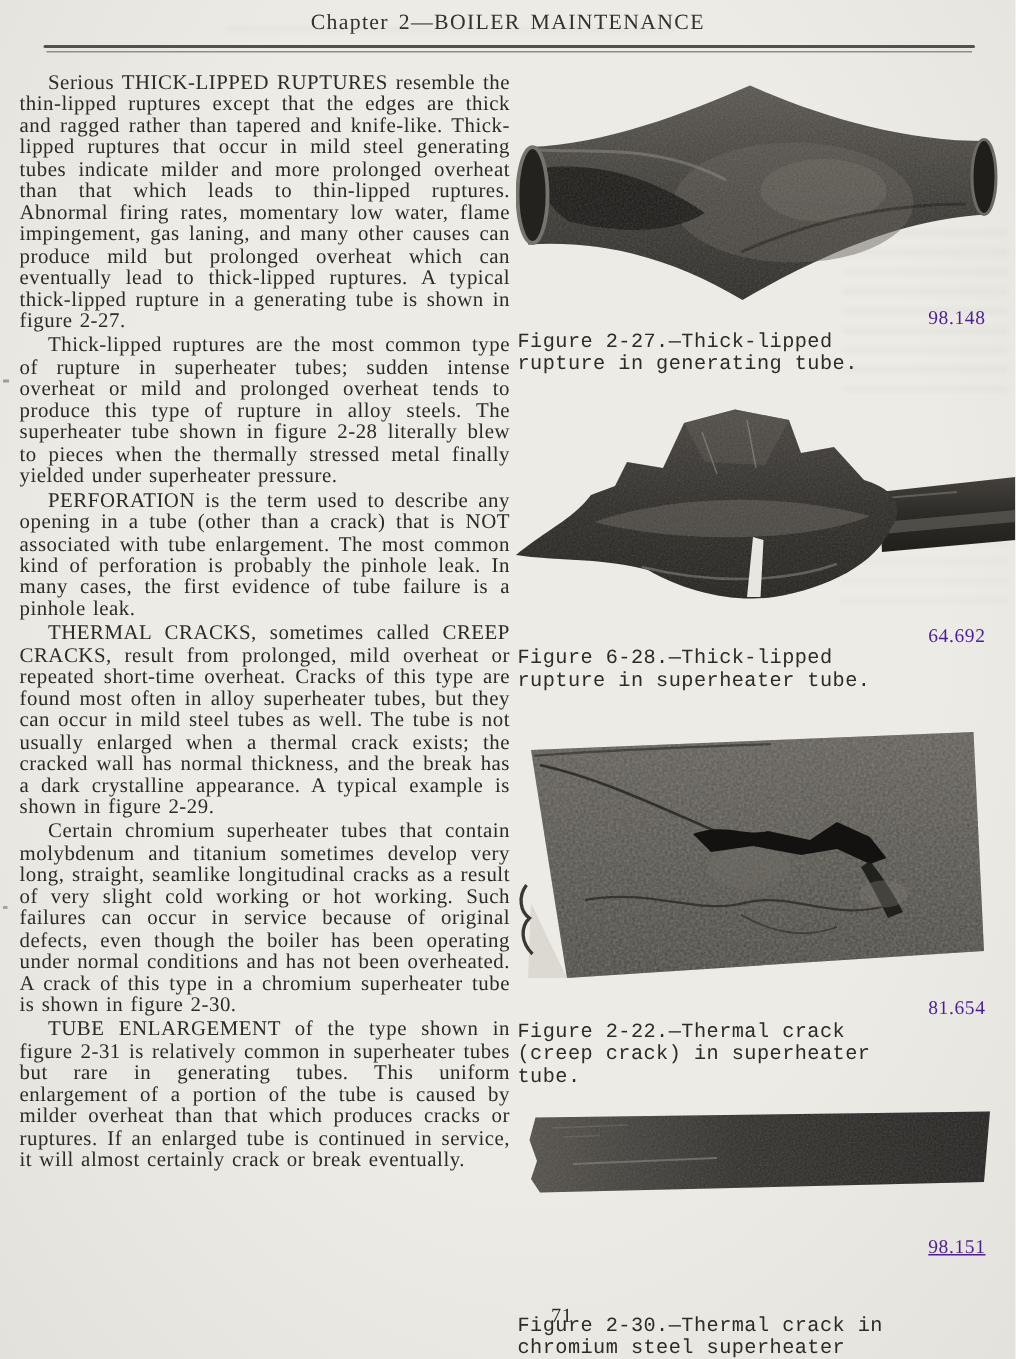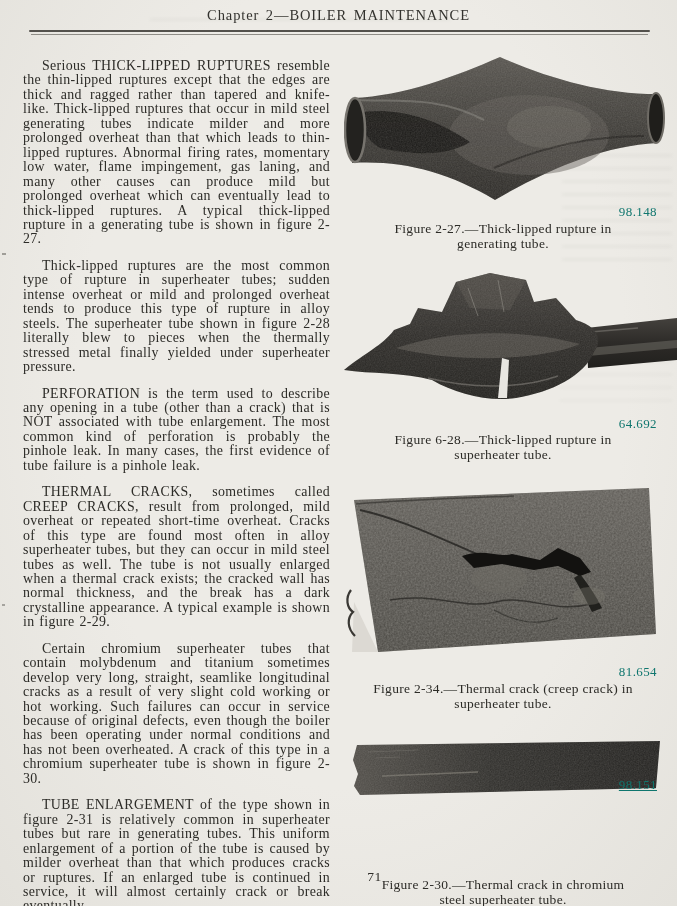--- a/index.html
+++ b/index.html
@@ -12,35 +12,35 @@
   }
   .page-header{
     position:absolute;top:7px;left:0;width:100%;
     text-align:center;font-size:14.5px;font-weight:normal;
     letter-spacing:0.9px;word-spacing:2px;color:#33322e;
   }
   .rule1{position:absolute;left:29px;right:27px;top:30px;height:2px;background:#53514c;border-radius:1px;}
   .rule2{position:absolute;left:31px;right:29px;top:34px;height:1px;background:#8f8d87;}
   .body-col{position:absolute;left:11px;top:47px;width:331px;}
   .body-col p{
-    margin:12px;text-indent:19px;text-align:justify;
+    margin:2px;text-indent:19px;text-align:justify;
     font-size:13.9px;line-height:14.45px;
     letter-spacing:0.35px;word-spacing:1px;color:#2c2b27;
   }
   .photo{position:absolute;}
   .photo svg{display:block;width:100%;height:100%;}
   .fig-ref{
     position:absolute;left:345px;width:316px;
     text-align:right;padding-right:4px;box-sizing:border-box;
-    font-size:13px;letter-spacing:0.4px;color:#0f766e;
+    font-size:13px;letter-spacing:0.4px;color:#4c1d95;
   }
   .fig-caption{
     position:absolute;left:345px;width:316px;
-    text-align:center;font-size:13.5px;line-height:15px;
-    letter-spacing:0.3px;color:#2c2b27;
+    text-align:left;font-size:13.5px;line-height:15px;
+    letter-spacing:0.3px;color:#2c2b27;font-family:Liberation Mono, monospace;
   }
   .fig-caption .inner{display:inline-block;max-width:262px;}
   .page-number{
     position:absolute;top:869px;left:0;width:100%;
     text-align:center;font-size:13.5px;color:#2e2d29;letter-spacing:0.5px;padding-left:36px;
   }
   .bleed{
     position:absolute;filter:blur(1.6px);
     background:repeating-linear-gradient(180deg,transparent 0 4px,#8c9486 4px 7px,transparent 7px 13px);
   }
@@ -164,21 +164,21 @@
       <ellipse cx="155" cy="95" rx="28" ry="14" fill="#716e66" opacity="0.4"></ellipse>
       <ellipse cx="245" cy="112" rx="16" ry="9" fill="#7b786f" opacity="0.4"></ellipse>
       <path d="M 12 20 C 60 16 120 14 170 12" stroke="#2b2a26" stroke-width="1.5" fill="none" opacity="0.6"></path>
     </g>
     <path d="M 10 118 L 34 168 L 8 168 Z" fill="#dcd9d3"></path>
     <path d="M 7 106 C 1 114 3 124 9 128 C 3 134 3 144 11 152" stroke="#3a3834" stroke-width="2.2" fill="none"></path>
   </svg>
 </div>
 <div class="fig-ref" style="top:664px;">81.654</div>
 <div class="fig-caption" style="top:681px;">
-  <span class="inner">Figure 2-34.—Thermal crack (creep crack) in superheater tube.</span>
+  <span class="inner">Figure 2-22.—Thermal crack (creep crack) in superheater tube.</span>
 </div>
 
 <div class="photo" style="left:348px;top:738px;width:316px;height:64px;">
   <svg viewBox="0 0 316 64" xmlns="http://www.w3.org/2000/svg">
     <defs>
       <linearGradient id="lg30" x1="0" y1="0" x2="1" y2="0">
         <stop offset="0" stop-color="#504d48"></stop>
           <stop offset="0.45" stop-color="#2e2d2a"></stop>
           <stop offset="1" stop-color="#21201e"></stop>
       </linearGradient>
@@ -191,18 +191,18 @@
         </filter>
     </defs>
     <path d="M 9 7 L 312 3 L 308 50 L 12 57 L 6 48 L 10 36 L 5 22 Z" fill="url(#lg30)"></path>
     <g clip-path="url(#cp30)">
       <path d="M 34 38 L 130 34" stroke="#7b786f" stroke-width="1.3" opacity="0.7"></path>
       <path d="M 20 14 L 70 12 M 28 20 L 52 19" stroke="#6b6862" stroke-width="1" opacity="0.55"></path>
       <rect width="316" height="64" filter="url(#g30)"></rect>
     </g>
   </svg>
 </div>
-<div class="fig-ref" style="top:777px;text-decoration:underline;">98.151</div>
+<div class="fig-ref" style="top:823px;text-decoration:underline;">98.151</div>
 <div class="fig-caption" style="top:833px;margin-top:44px;">
   <span class="inner">Figure 2-30.—Thermal crack in chromium steel superheater tube.</span>
 </div>
 
 <div class="page-number">71</div>
 
 </body></html>

